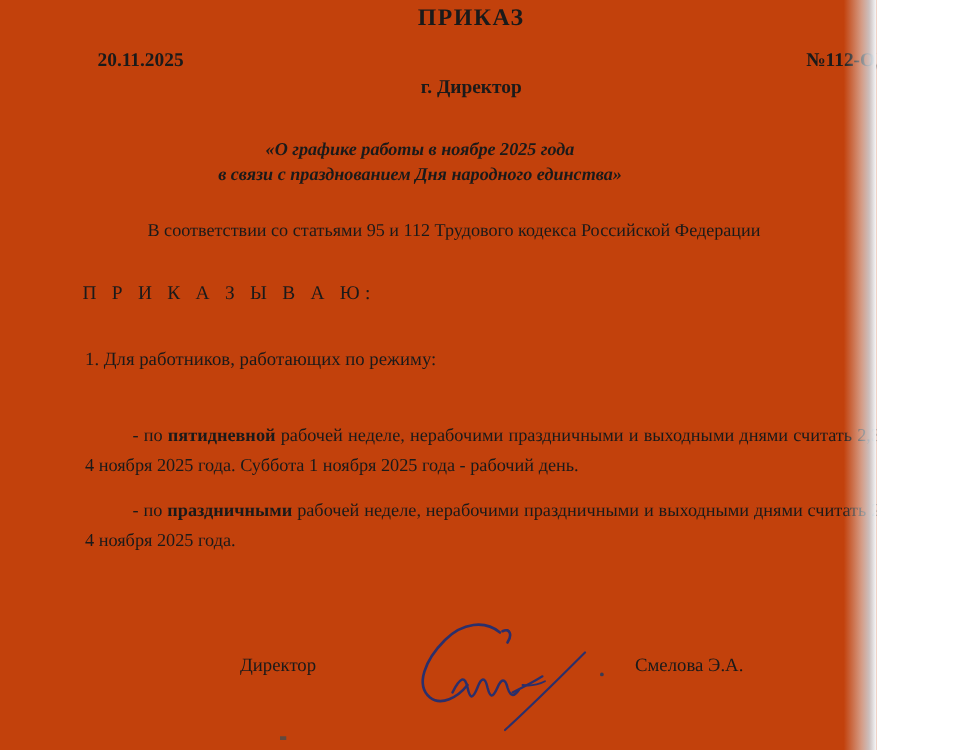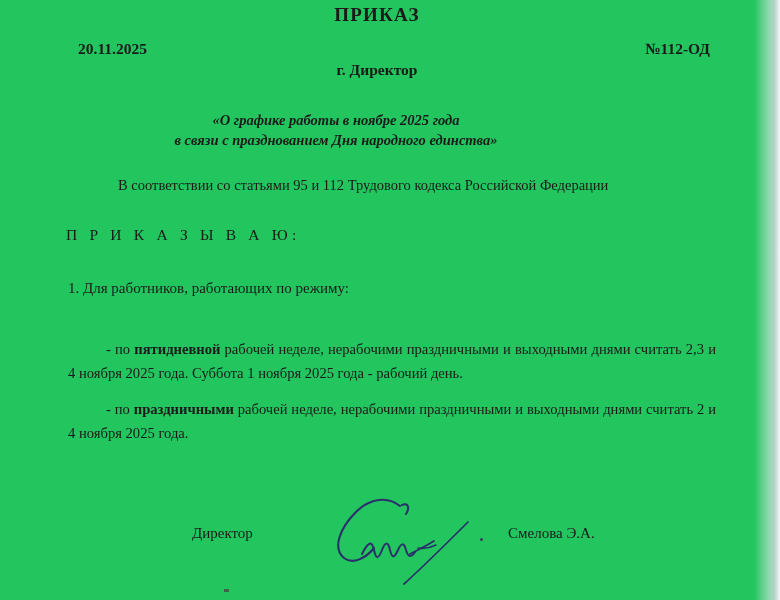--- a/index.html
+++ b/index.html
@@ -3,23 +3,23 @@
 <meta charset="utf-8">
 <title>Приказ</title>
 <style>
   html, body {
     margin: 0;
     padding: 0;
     background: #ffffff;
   }
   .page {
     position: relative;
-    width: 780px;
+    width: 701px;
     height: 600px;
-    background: #22c55e;
+    background: #c2410c;
     overflow: hidden;
     font-family: "Liberation Serif", "DejaVu Serif", serif;
     color: #1a1a1a;
     -webkit-font-smoothing: antialiased;
   }
   
   .edge-shadow {
     position: absolute;
     top: 0;
     right: 0;

